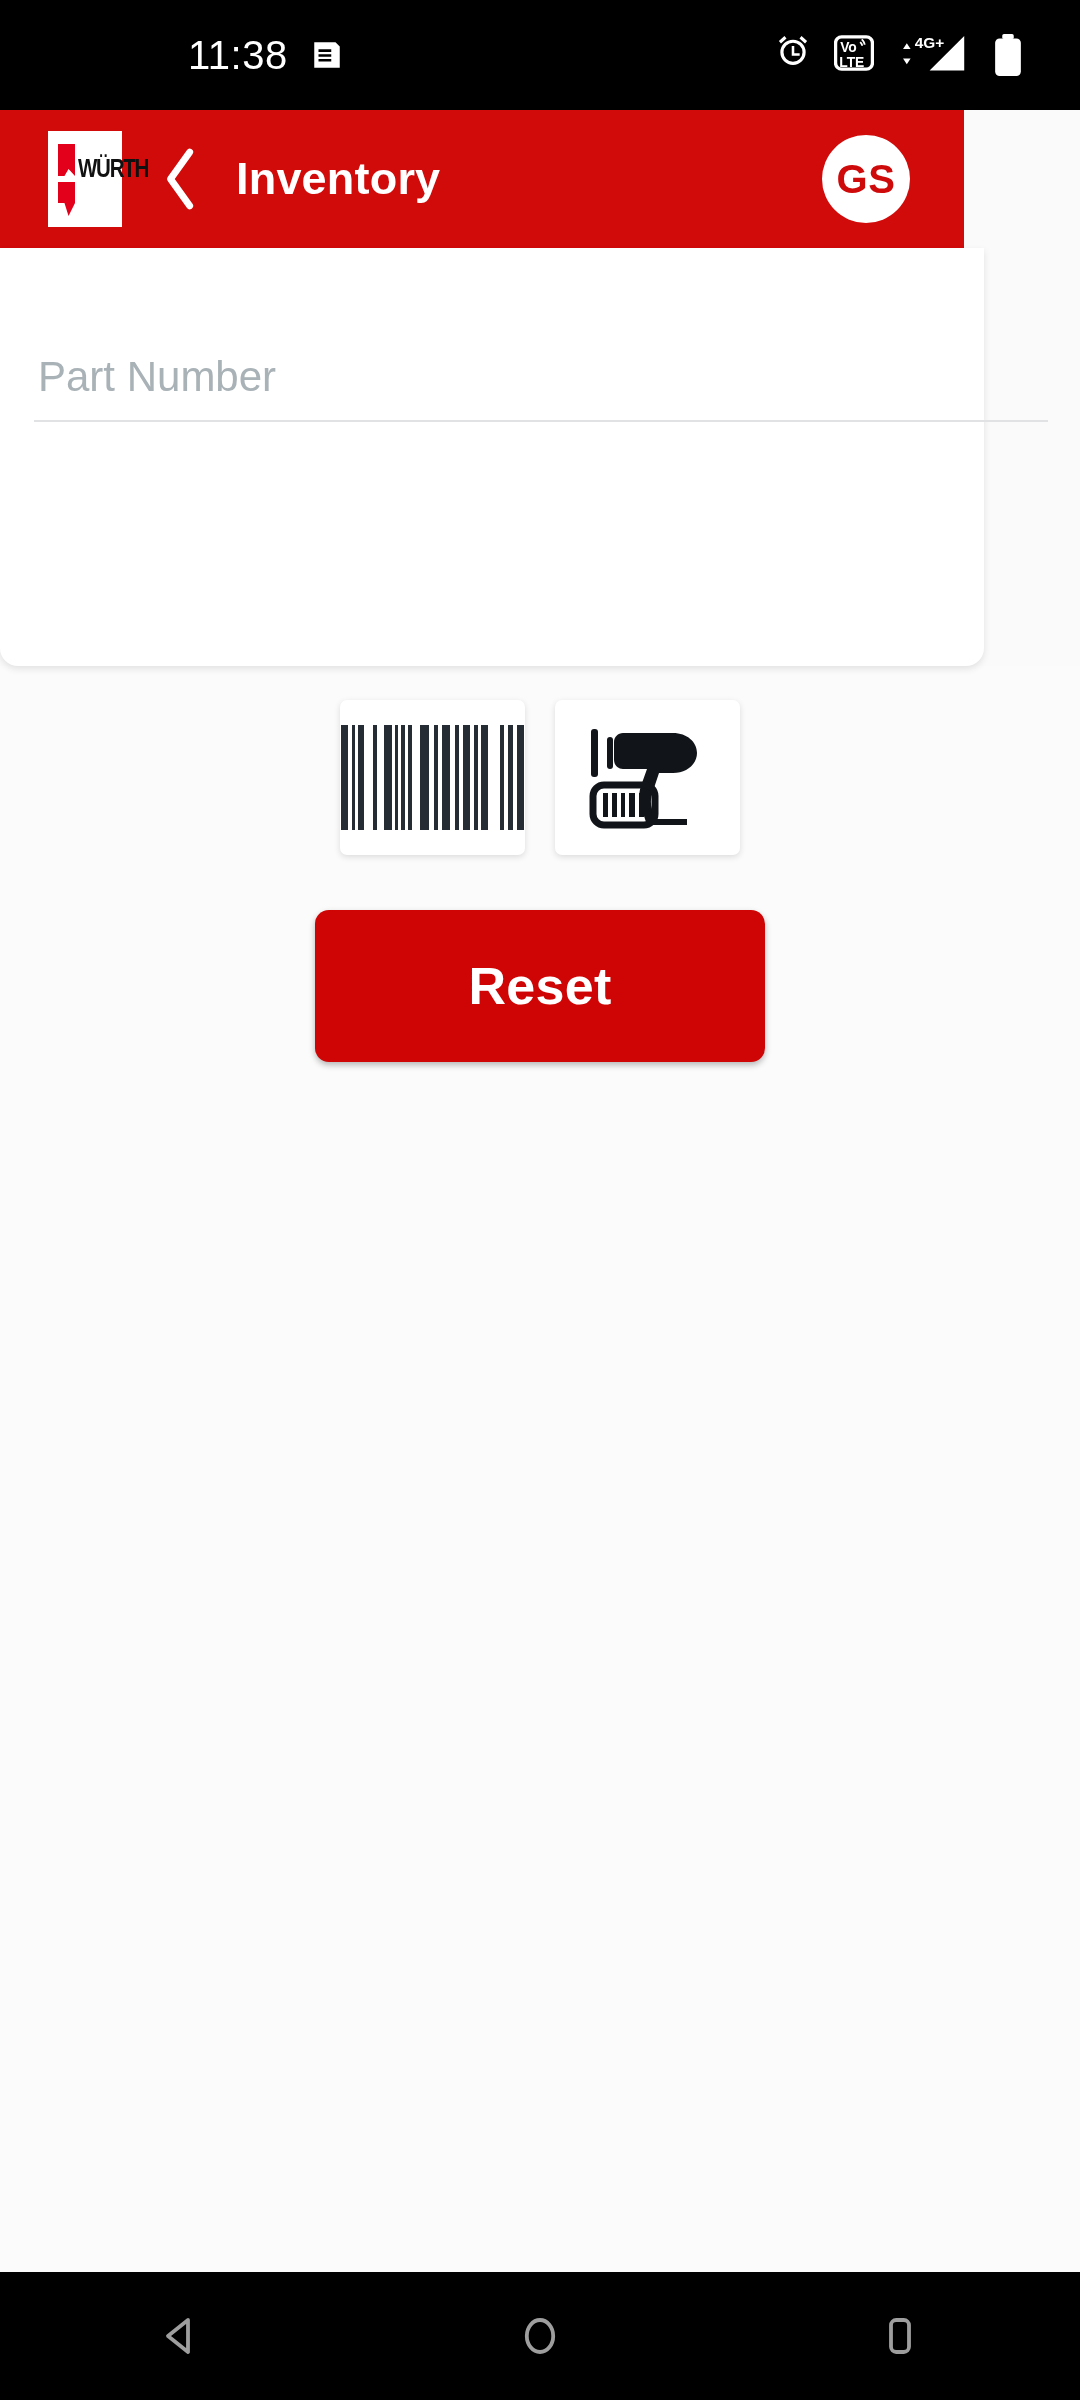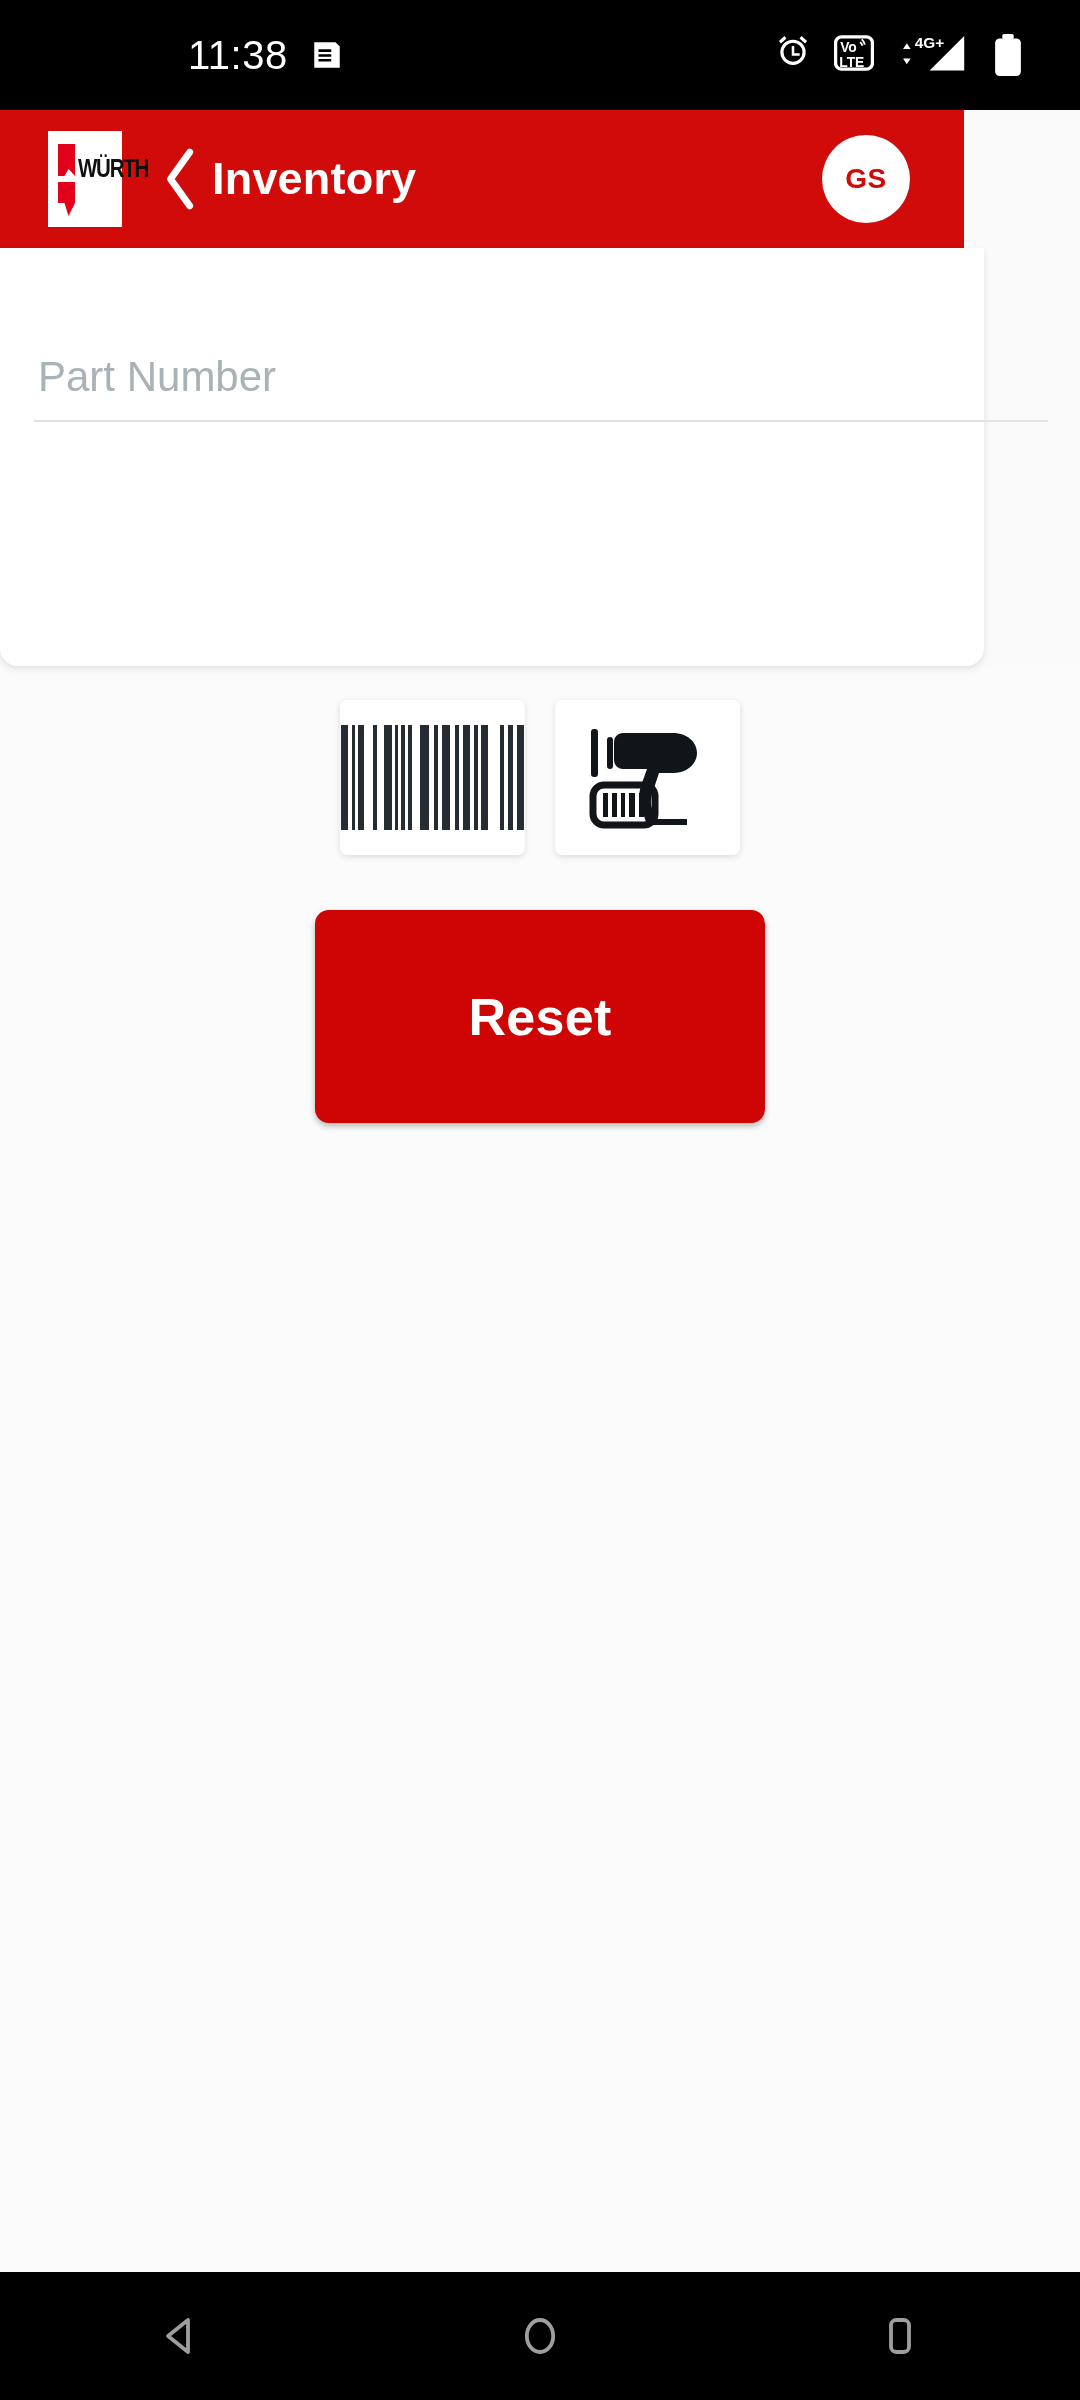--- a/index.html
+++ b/index.html
@@ -52,27 +52,27 @@
     font-size:25px; font-weight:700; color:#111111;
     font-family:"Liberation Sans", sans-serif;
     letter-spacing:-1.5px; transform:scaleX(0.82); transform-origin:left center;
     line-height:1;
   }
   .back-btn {
     width:60px; height:80px; margin-left:30px; flex:none;
     display:flex; align-items:center; justify-content:center;
   }
   .appbar-title {
-    color:#ffffff;
+    margin-left:24px; color:#ffffff;
     font-size:45px; font-weight:700; letter-spacing:0.2px;
   }
   .avatar {
     position:absolute; right:54px; width:88px; height:88px; border-radius:50%;
     background:#ffffff; display:flex; align-items:center; justify-content:center;
-    color:#cf0a0a; font-size:28px; font-weight:700; letter-spacing:0.5px;
+    color:#cf0a0a; font-size:40px; font-weight:700; letter-spacing:0.5px;
   }
 
   
   .form-card {
     position:absolute; top:248px; left:0; width:984px; height:418px;
     background:#ffffff;
     border-bottom-left-radius:18px; border-bottom-right-radius:18px;
     box-shadow:0 3px 7px rgba(0,0,0,0.10);
   }
   .field { position:absolute; left:34px; width:1014px; }
@@ -98,21 +98,21 @@
   }
   .barcode { display:flex; align-items:center; height:105px; }
   .barcode span { display:block; height:100%; background:#252c33; }
 
   
   .btn-row {
     position:absolute; top:910px; left:0; width:1080px;
     display:flex; justify-content:center; gap:26px;
   }
   .btn {
-    width:450px; height:213px; border:none; border-radius:14px;
+    width:450px; height:152px; border:none; border-radius:14px;
     background:#cf0505; color:#ffffff;
     font-family:"Liberation Sans", sans-serif;
     font-size:52px; font-weight:700; letter-spacing:0.3px;
     box-shadow:0 3px 6px rgba(0,0,0,0.28);
     cursor:pointer;
   }
 
   
   .page-body {
     position:absolute; top:666px; left:0; width:1080px; height:1606px;

